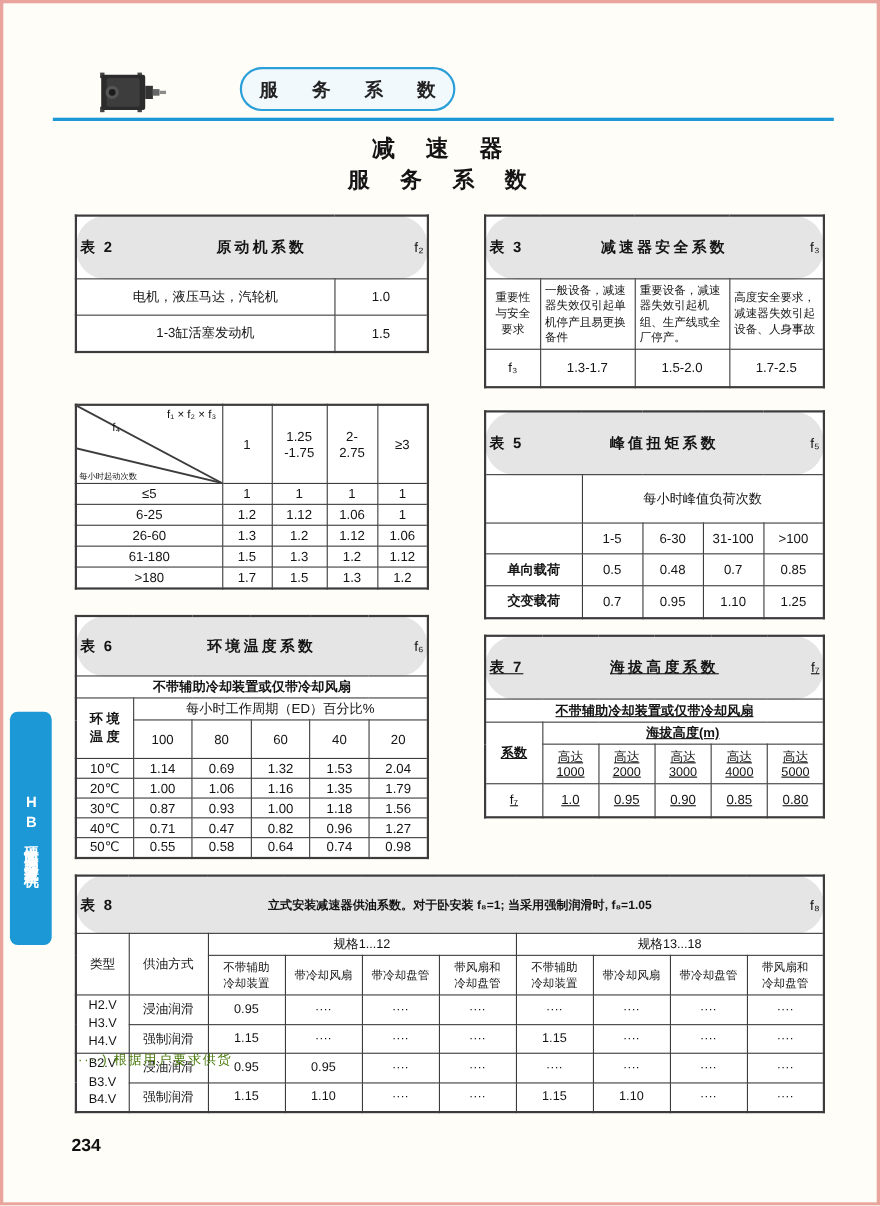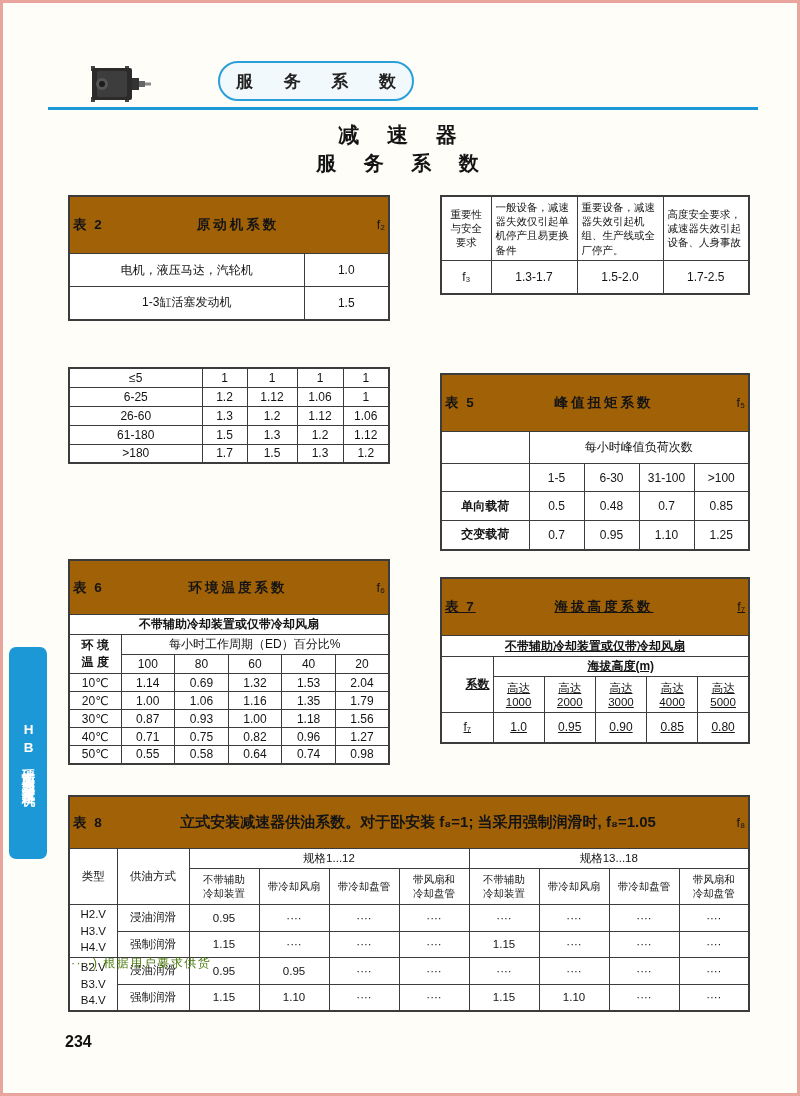--- a/index.html
+++ b/index.html
@@ -32,21 +32,21 @@
     font-size:13.5px; font-weight:bold; letter-spacing:3px;
   }
   
   table.tbl {
     position:absolute; border-collapse:collapse; table-layout:fixed;
     background:#ffffff; font-size:12px; text-align:center; color:#141414;
     border:2px solid #3c3c3c;
   }
   .tbl td, .tbl th { border:1px solid #3c3c3c; vertical-align:middle;
     white-space:pre-line; padding:1px 3px; font-weight:normal; }
-  .titlebar { background:#a16207; padding:0 6px; }
+  .titlebar { background:#e5e5e5; padding:0 6px;border-radius:28px; }
   .bar { display:flex; align-items:center; height:26px; }
   .tlabel { min-width:52px; text-align:left; font-weight:bold; font-size:13.5px; letter-spacing:2px; }
   .ttitle { flex:1; text-align:center; font-weight:bold; font-size:13.5px; letter-spacing:3px; }
   .tfactor { min-width:34px; text-align:right; font-size:12.5px; }
   
   #t2 { left:65px; top:192px; width:320px; }
   #t2 tbody td { height:33px; }
   
   #t3 { left:437px; top:192px; width:308px; }
   #t3 .desc { font-size:10.5px; text-align:left; line-height:1.35; padding:3px 4px; height:64px; }
@@ -57,43 +57,43 @@
   #t4 .bar { height:22px; }
   #t4 .hdr td { height:38px; }
   #t4 tbody td { height:19px; padding:0 2px; }
   .diagcell { position:relative; padding:0 !important; }
   .diagcell svg { position:absolute; left:0; top:0; width:100%; height:100%; }
   .dtop { position:absolute; right:5px; top:2px; font-size:10.5px; }
   .dmid { position:absolute; left:32px; top:14px; font-size:10.5px; }
   .dbot { position:absolute; left:2px; bottom:1px; font-size:7.5px; }
   
   #t5 { left:437px; top:370px; width:308px; }
-  #t5 .spanrow td { height:32px;margin-top:12px; }
+  #t5 .spanrow td { height:44px;margin-top:12px; }
   #t5 .colrow td { height:28px; }
   #t5 tbody td { height:29px; }
   #t5 .rowhead { font-weight:bold; }
   
   #t6 { left:65px; top:556px; width:320px; }
   #t6 .bar { height:23px; }
   #t6 .sub td { height:20px; font-weight:bold; font-size:12px; }
   #t6 .spanrow td { height:20px; }
-  #t6 .colrow td { height:19px;text-align:center; }
+  #t6 .colrow td { height:35px;text-align:center; }
   #t6 tbody td { height:18px; padding:0 2px; }
   #t6 .envhead { font-weight:bold; }
   
   #t7 { left:437px; top:574px; width:308px;text-decoration:underline; }
   #t7 .sub td { height:21px; font-weight:bold; font-size:12px; }
   #t7 .spanrow td { height:20px; font-weight:bold; }
   #t7 .colrow td { height:36px; font-size:11.5px; }
   #t7 tbody td { height:30px; }
-  #t7 .syshead { font-weight:bold;text-align:right; }
+  #t7 .syshead { font-weight:bold; }
   
   #t8 { left:65px; top:792px; width:680px; font-size:11.5px; }
   #t8 .bar { height:25px; }
-  #t8 .ttitle { font-size:15px; letter-spacing:0; }
+  #t8 .ttitle { font-size:11px; letter-spacing:0; }
   #t8 .grp td { height:20px; }
   #t8 .subcols td { height:36px; font-size:10.5px; }
   #t8 .datarow td { height:24px;margin-left:12px; }
   #t8 .types { line-height:1.45; }
   
   .footnote { position:absolute; left:68px; top:952px; font-size:12px; letter-spacing:1.5px; color:#4d7c0f; }
   .pagenum  { position:absolute; left:62px; top:1030px; font-size:16px; font-weight:bold; color:#111; }
 </style>
 </head>
 <body>
@@ -149,20 +149,29 @@
   </table>
 
   <table class="tbl" id="t3">
     <colgroup>
         <col style="width:50px">
         <col style="width:86px">
         <col style="width:86px">
         <col style="width:86px">
       </colgroup>
     <tbody>
+        <tr>
+      <th class="titlebar" colspan="4">
+        <div class="bar">
+          <span class="tlabel">表 3</span>
+          <span class="ttitle">减速器安全系数</span>
+          <span class="tfactor">f₃</span>
+        </div>
+      </th>
+    </tr>
     <tr>
       <td class="rowhead3">重要性
 与安全
 要求</td>
       <td class="desc">一般设备，减速器失效仅引起单机停产且易更换备件</td>
       <td class="desc">重要设备，减速器失效引起机组、生产线或全厂停产。</td>
       <td class="desc">高度安全要求，减速器失效引起设备、人身事故</td>
     </tr>
     <tr class="frow">
       <td>f₃</td>
@@ -175,20 +184,37 @@
 
   <table class="tbl" id="t4">
     <colgroup>
         <col style="width:133px">
         <col style="width:45px">
         <col style="width:50px">
         <col style="width:46px">
         <col style="width:46px">
       </colgroup>
     <tbody>
+    <tr class="hdr">
+      <td class="diagcell">
+        <svg viewBox="0 0 133 38" preserveAspectRatio="none">
+          <line x1="0" y1="0" x2="133" y2="38" stroke="#3c3c3c" stroke-width="1"></line>
+          <line x1="0" y1="21" x2="133" y2="38" stroke="#3c3c3c" stroke-width="1"></line>
+        </svg>
+        <span class="dtop">f₁ × f₂ × f₃</span>
+        <span class="dmid">f₄</span>
+        <span class="dbot">每小时起动次数</span>
+      </td>
+      <td>1</td>
+      <td>1.25
+-1.75</td>
+      <td>2-
+2.75</td>
+      <td>≥3</td>
+    </tr>
     </tbody>
       <tbody>
         <tr>
           <td class="rowhead">≤5</td>
           <td>1</td>
           <td>1</td>
           <td>1</td>
           <td>1</td>
         </tr>
         <tr>
@@ -326,21 +352,21 @@
           <td class="rowhead">30℃</td>
           <td>0.87</td>
           <td>0.93</td>
           <td>1.00</td>
           <td>1.18</td>
           <td>1.56</td>
         </tr>
         <tr>
           <td class="rowhead">40℃</td>
           <td>0.71</td>
-          <td>0.75</td>
+          <td>0.47</td>
           <td>0.82</td>
           <td>0.96</td>
           <td>1.27</td>
         </tr>
         <tr>
           <td class="rowhead">50℃</td>
           <td>0.55</td>
           <td>0.58</td>
           <td>0.64</td>
           <td>0.74</td>

